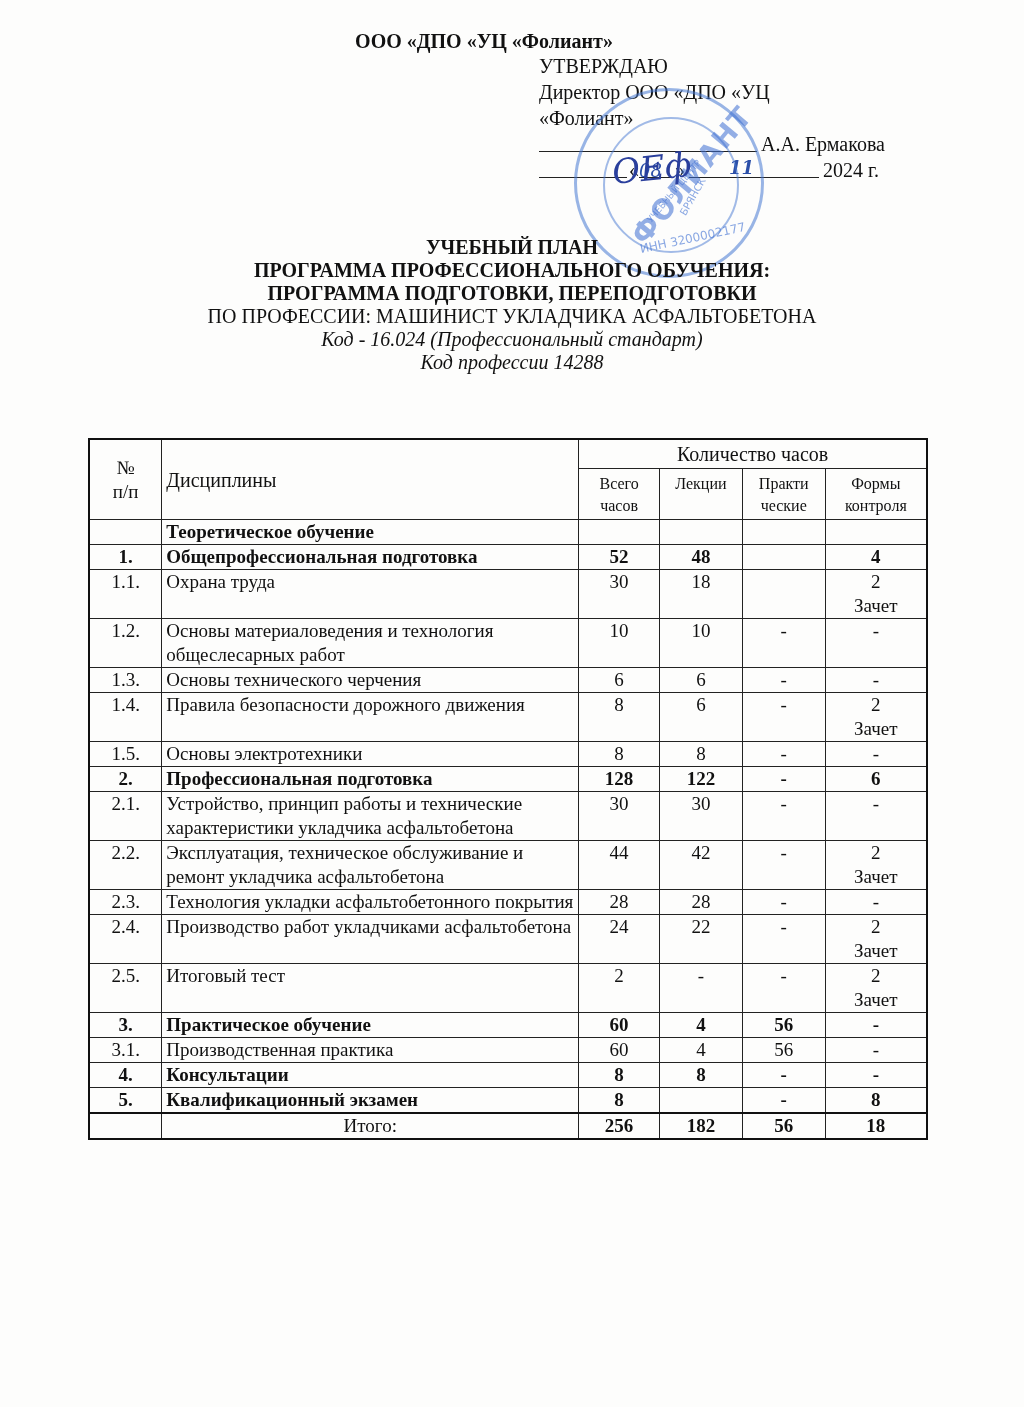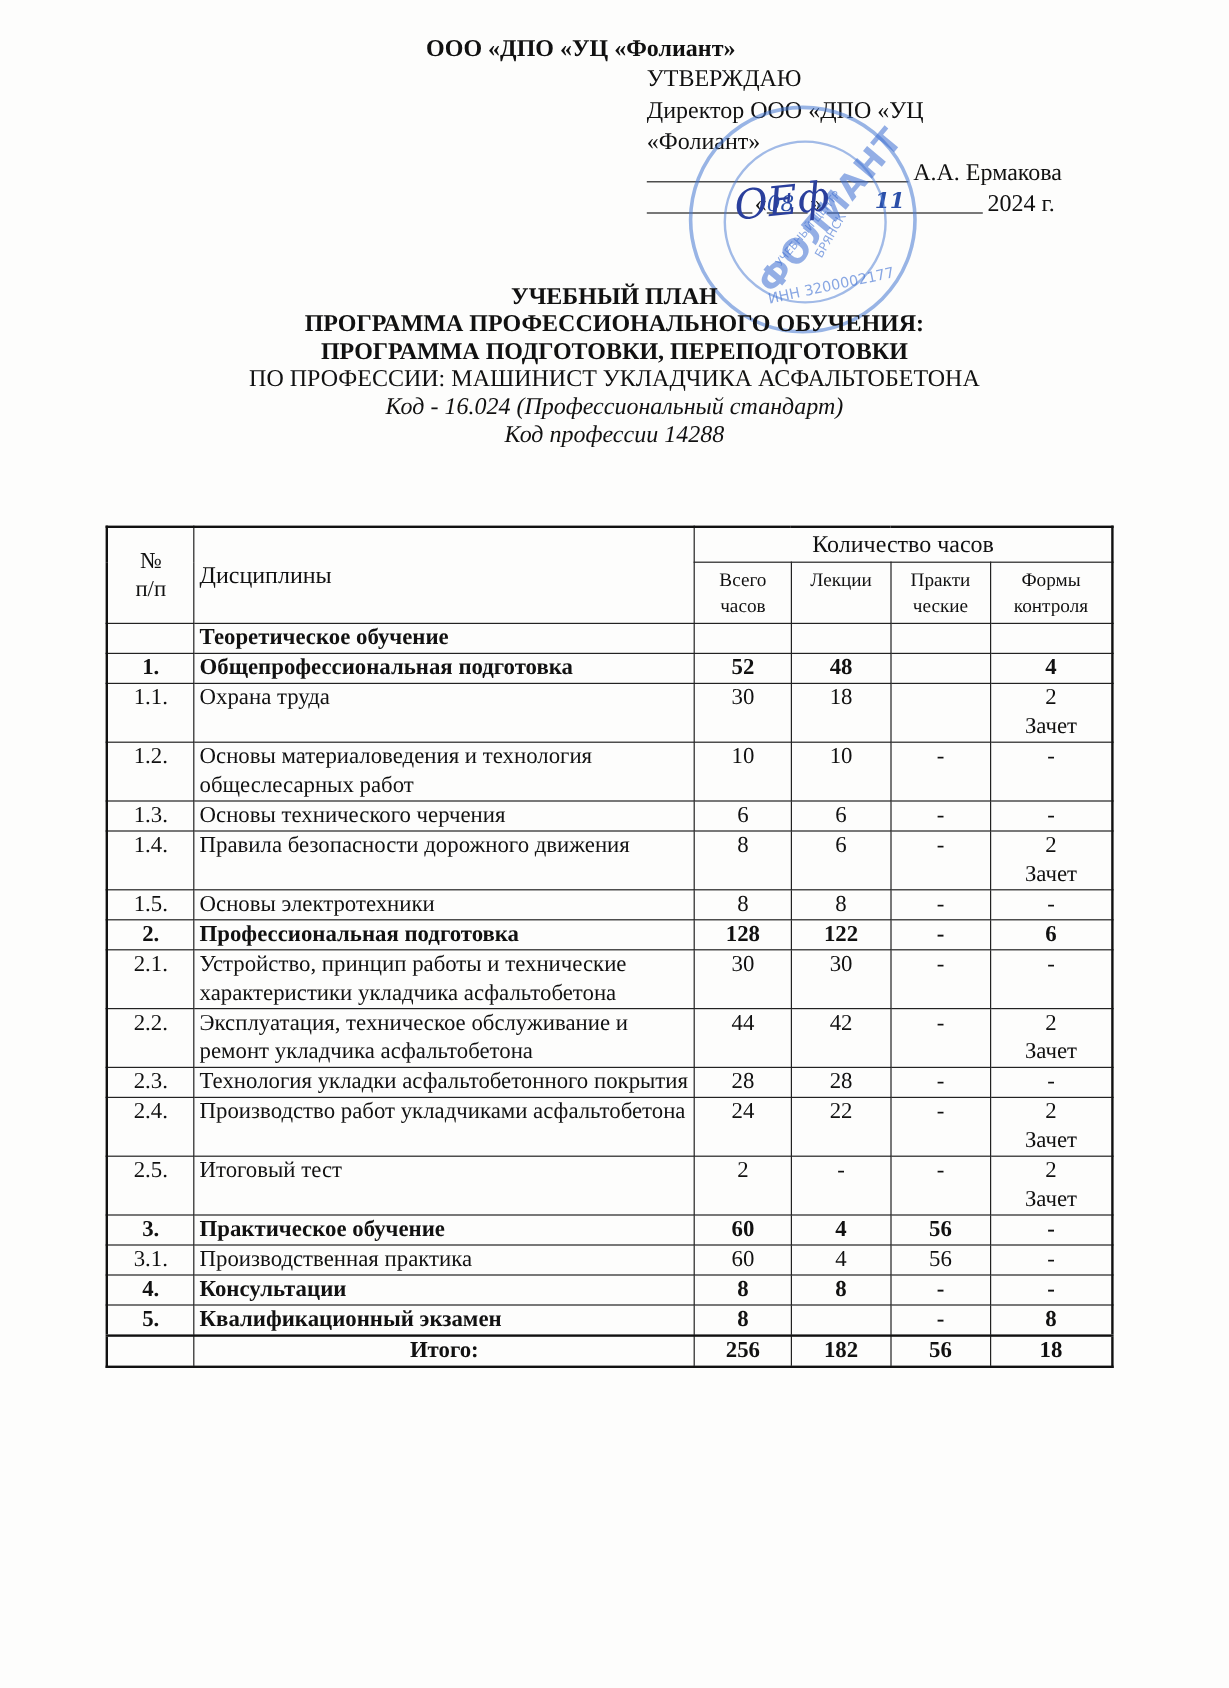--- a/index.html
+++ b/index.html
@@ -45,21 +45,21 @@
   col.c-no { width: 73px; } col.c-name { width: 418px; } col.c-total { width: 81px; }
   col.c-lec { width: 83px; } col.c-prac { width: 83px; } col.c-form { width: 102px; }
   .hnum { font-weight: bold; text-align: center; vertical-align: middle !important; font-size: 19px; line-height: 24px; }
   .hname { font-weight: bold; text-align: left; vertical-align: middle !important; font-size: 20px; }
   .hqty { font-weight: bold; font-size: 20px; height: 28px; vertical-align: middle !important; }
   .hsub { text-align: center; font-size: 16px; line-height: 22px !important; padding: 4px 2px 2px !important; }
   td.c { text-align: center; }
   td.no { text-align: center; }
   tr.bold td { font-weight: bold; }
   tr.section td.name { text-align: left; }
-  tr.total td.name { text-align: center; font-weight: bold; }
+  tr.total td.name { text-align: center; font-weight: normal; }
   tr.total td { font-weight: bold; }
   tr.total { border-top: 2px solid #111; }
 </style>
 </head>
 <body>
 
 <div class="org">ООО «ДПО «УЦ «Фолиант»</div>
 
 <div class="approve">
   <div class="line">УТВЕРЖДАЮ</div>

